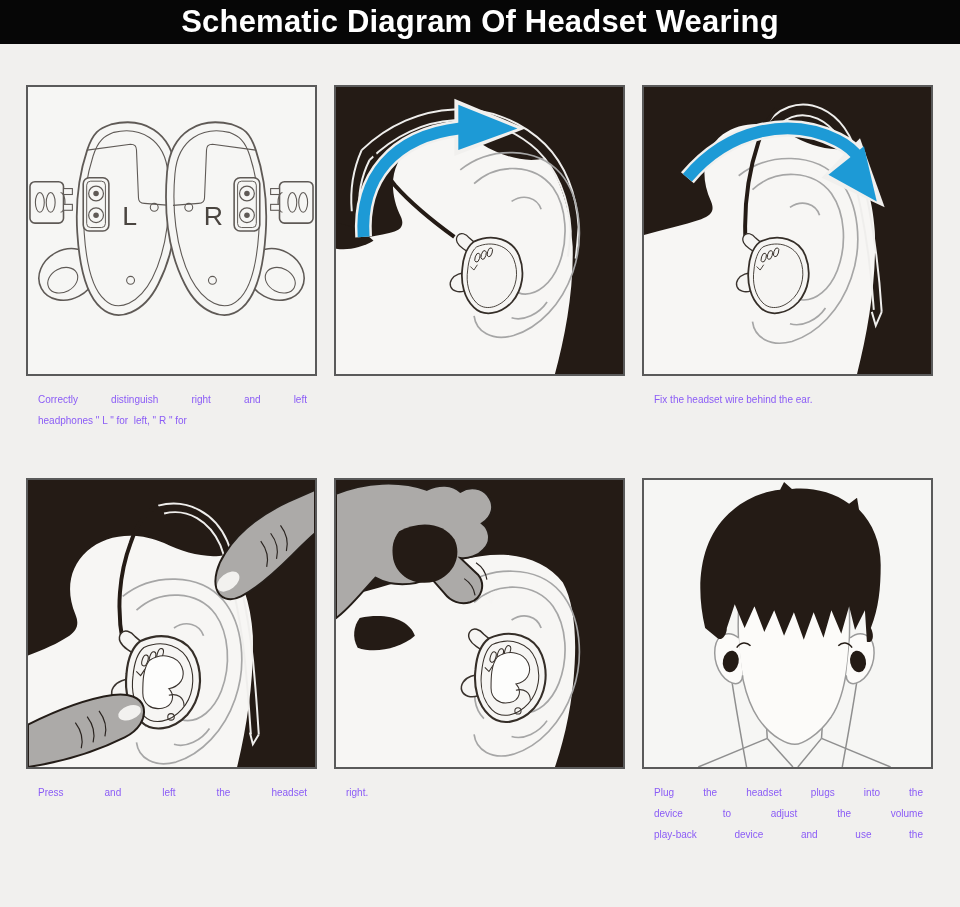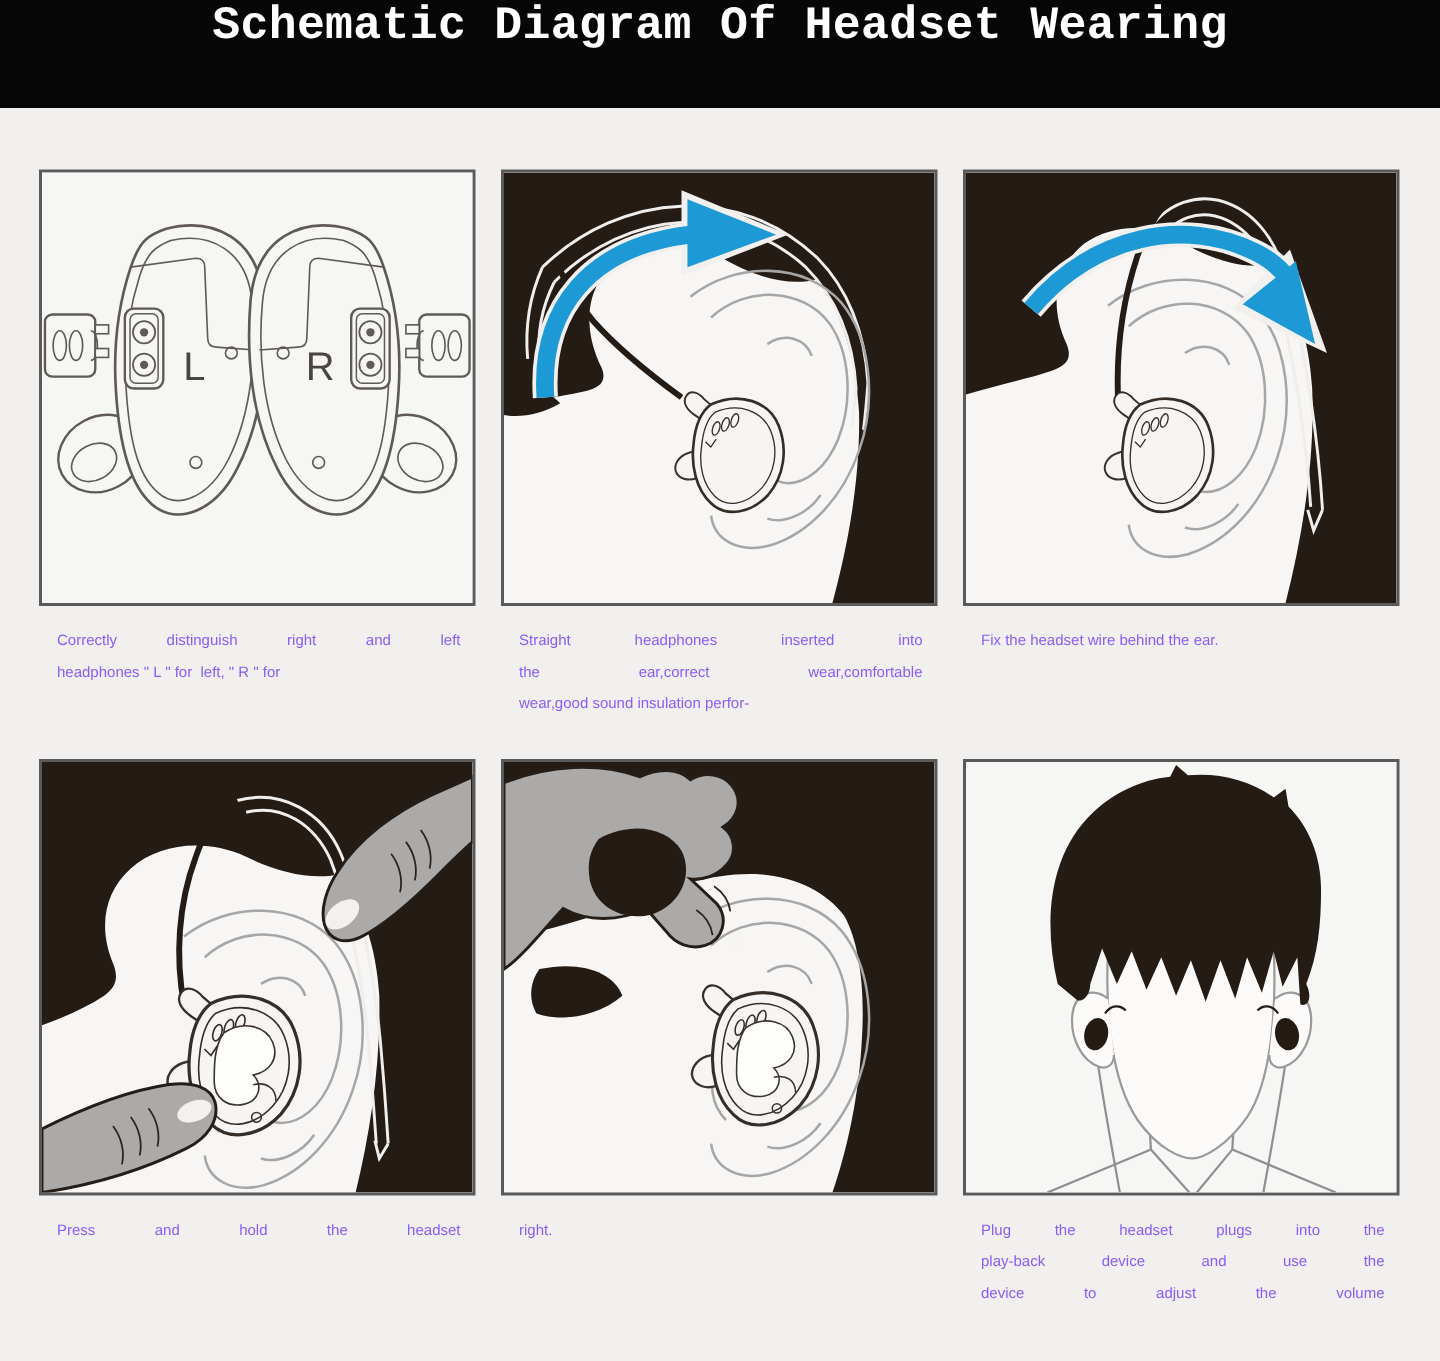--- a/index.html
+++ b/index.html
@@ -3,22 +3,22 @@
 <meta charset="utf-8">
 <style>
   html,body{margin:0;padding:0;}
   body{
     width:960px;height:907px;
     background:#f1f0ee;
     font-family:"Liberation Sans",sans-serif;
     overflow:hidden;
   }
   .banner{
-    height:72px;background:#060606;
-    display:flex;align-items:flex-start;justify-content:center;font-family:Liberation Mono, monospace;
+    height:44px;background:#060606;
+    display:flex;align-items:center;justify-content:center;
   }
   .banner .title{
     color:#ffffff;font-size:31px;font-weight:bold;letter-spacing:0.2px;
   }
   .grid{
     display:grid;
     grid-template-columns:repeat(3,291px);
     column-gap:17px;
     padding:41px 27px 0 26px;
   }
@@ -146,25 +146,20 @@
         <path d="M 120,152 C 98,136 76,118 60,100 C 50,88 42,76 37,64" stroke="#241b15" stroke-width="4" fill="none"></path>
         <use href="#iem-side" transform="translate(120 146) scale(0.9)"></use>
         <g>
           <path d="M 28,152 C 24,92 58,50 126,42" stroke="#f1f0ee" stroke-width="17" fill="none"></path>
           <polygon points="120,12 192,42 120,70" fill="#f1f0ee"></polygon>
           <path d="M 28,152 C 24,92 58,50 126,42" stroke="#1d9ad6" stroke-width="12" fill="none"></path>
           <polygon points="124,18 184,42 124,64" fill="#1d9ad6"></polygon>
         </g>
       </svg>
     </div>
-    <div class="caption">
-      <div class="cl">Straight headphones inserted into</div>
-      <div class="cl">the ear,correct wear,comfortable</div>
-      <div class="cl-end">wear,good sound insulation perfor-</div>
-    </div>
   </div>
 
   <div class="cell r1">
     <div class="panel">
       <svg viewBox="0 0 291 291" width="287" height="287" preserveAspectRatio="none">
         <rect x="0" y="0" width="291" height="291" fill="#241b15"></rect>
         <path d="M 0,291 L 0,150 C 20,144 40,140 58,134 C 68,130 72,126 68,116 C 56,90 60,64 80,48 C 100,34 128,34 148,48 C 164,58 188,66 206,62 C 222,82 232,112 234,146 C 236,192 228,244 216,291 Z" fill="#f7f6f4"></path>
         <g stroke="#efeeec" stroke-width="2" fill="none">
           <path d="M 120,44 C 134,20 158,12 180,22 C 200,31 212,52 218,76 C 230,124 238,180 241,228"></path>
           <path d="M 128,50 C 140,30 158,24 176,32 C 193,40 204,58 210,80 C 222,126 230,180 233,226"></path>
@@ -213,21 +208,21 @@
           <ellipse cx="103" cy="236" rx="12" ry="7" transform="rotate(-20 103 236)" fill="#f2f1ef"></ellipse>
           <g stroke="#2a2420" stroke-width="1.2" fill="none">
             <path d="M 60,240 C 66,248 68,258 66,266"></path>
             <path d="M 48,246 C 54,254 56,264 54,272"></path>
             <path d="M 72,234 C 78,242 80,252 78,260"></path>
           </g>
         </g>
       </svg>
     </div>
     <div class="caption">
-      <div class="cl">Press and hold the headset</div>
+      <div class="cl">Press and left the headset</div>
     </div>
   </div>
 
   <div class="cell">
     <div class="panel">
       <svg viewBox="0 0 291 291" width="287" height="287" preserveAspectRatio="none">
         <rect x="0" y="0" width="291" height="291" fill="#241b15"></rect>
         <path d="M 0,291 L 0,120 C 28,114 58,106 88,94 C 116,83 146,74 174,76 C 198,78 218,88 230,104 C 240,122 244,152 242,186 C 240,226 232,262 222,291 Z" fill="#f7f6f4"></path>
         <path d="M 24,140 C 52,134 74,142 80,158 C 64,172 38,176 22,170 C 16,160 18,148 24,140 Z" fill="#241b15"></path>
         <use href="#ear" transform="translate(118 84)"></use>
@@ -273,18 +268,18 @@
         <g>
           <path d="M 209,160 C 219,152 231,156 233,170 C 235,186 227,202 215,206 C 209,208 205,204 205,198" fill="#fcfbf9" stroke="#9a9a9a" stroke-width="1.5"></path>
           <path d="M 211,170 C 207,164 201,164 197,168" fill="none" stroke="#241b15" stroke-width="1.5"></path>
           <ellipse cx="217" cy="184" rx="8" ry="11" transform="rotate(-12 217 184)" fill="#241b15"></ellipse>
         </g>
         <path d="M 62,150 C 52,108 56,62 86,34 C 100,21 118,12 138,10 L 142,2 L 150,9 C 170,7 192,12 208,24 L 216,18 L 218,30 C 232,44 240,64 240,86 C 240,110 238,130 230,150 C 234,158 232,166 226,164 L 224,132 L 214,152 L 208,128 L 200,156 L 190,132 L 182,160 L 172,134 L 162,162 L 152,134 L 142,158 L 132,132 L 122,154 L 112,128 L 102,150 L 92,126 L 84,150 C 84,158 78,164 74,160 Z" fill="#241b15"></path>
       </svg>
     </div>
     <div class="caption">
       <div class="cl">Plug the headset plugs into the</div>
+      <div class="cl">device to adjust the volume</div>
       <div class="cl">play-back device and use the</div>
-      <div class="cl">device to adjust the volume</div>
     </div>
   </div>
 
 </div>
 
 </body></html>

